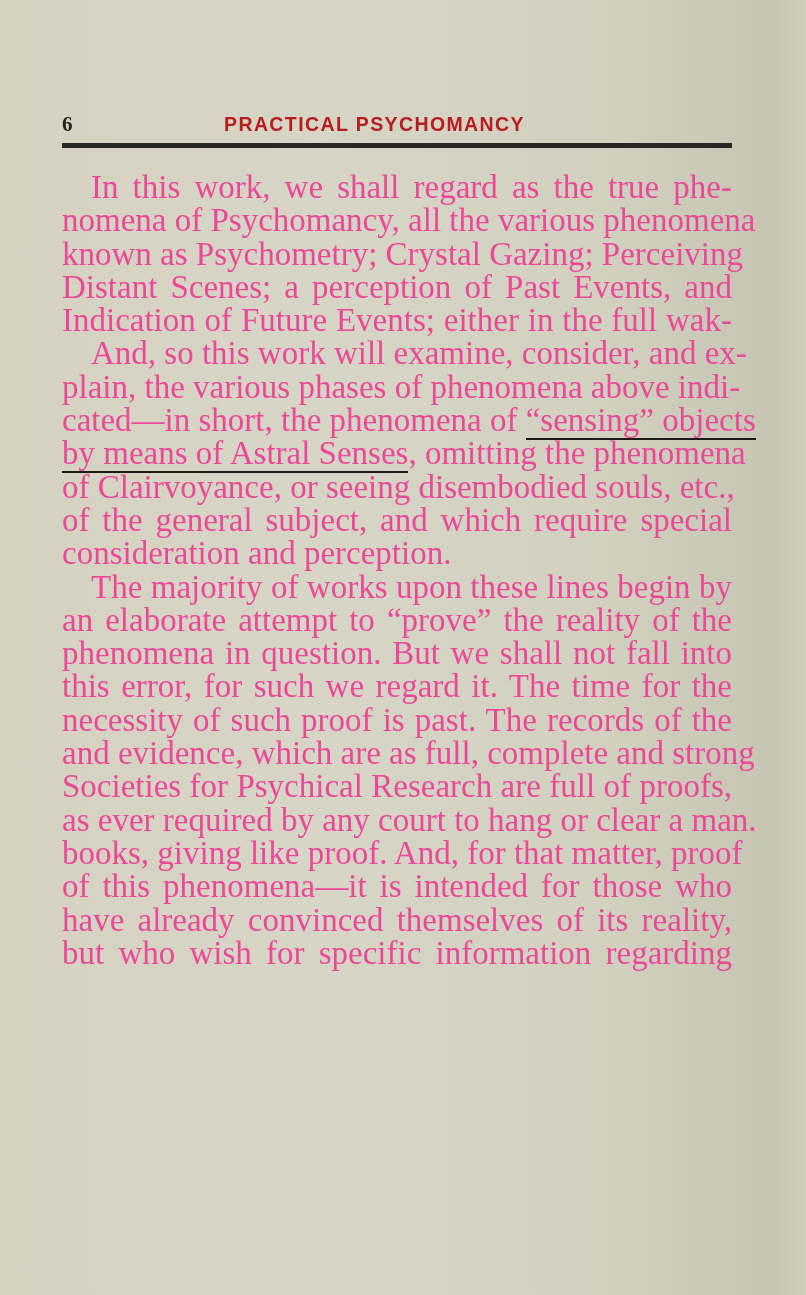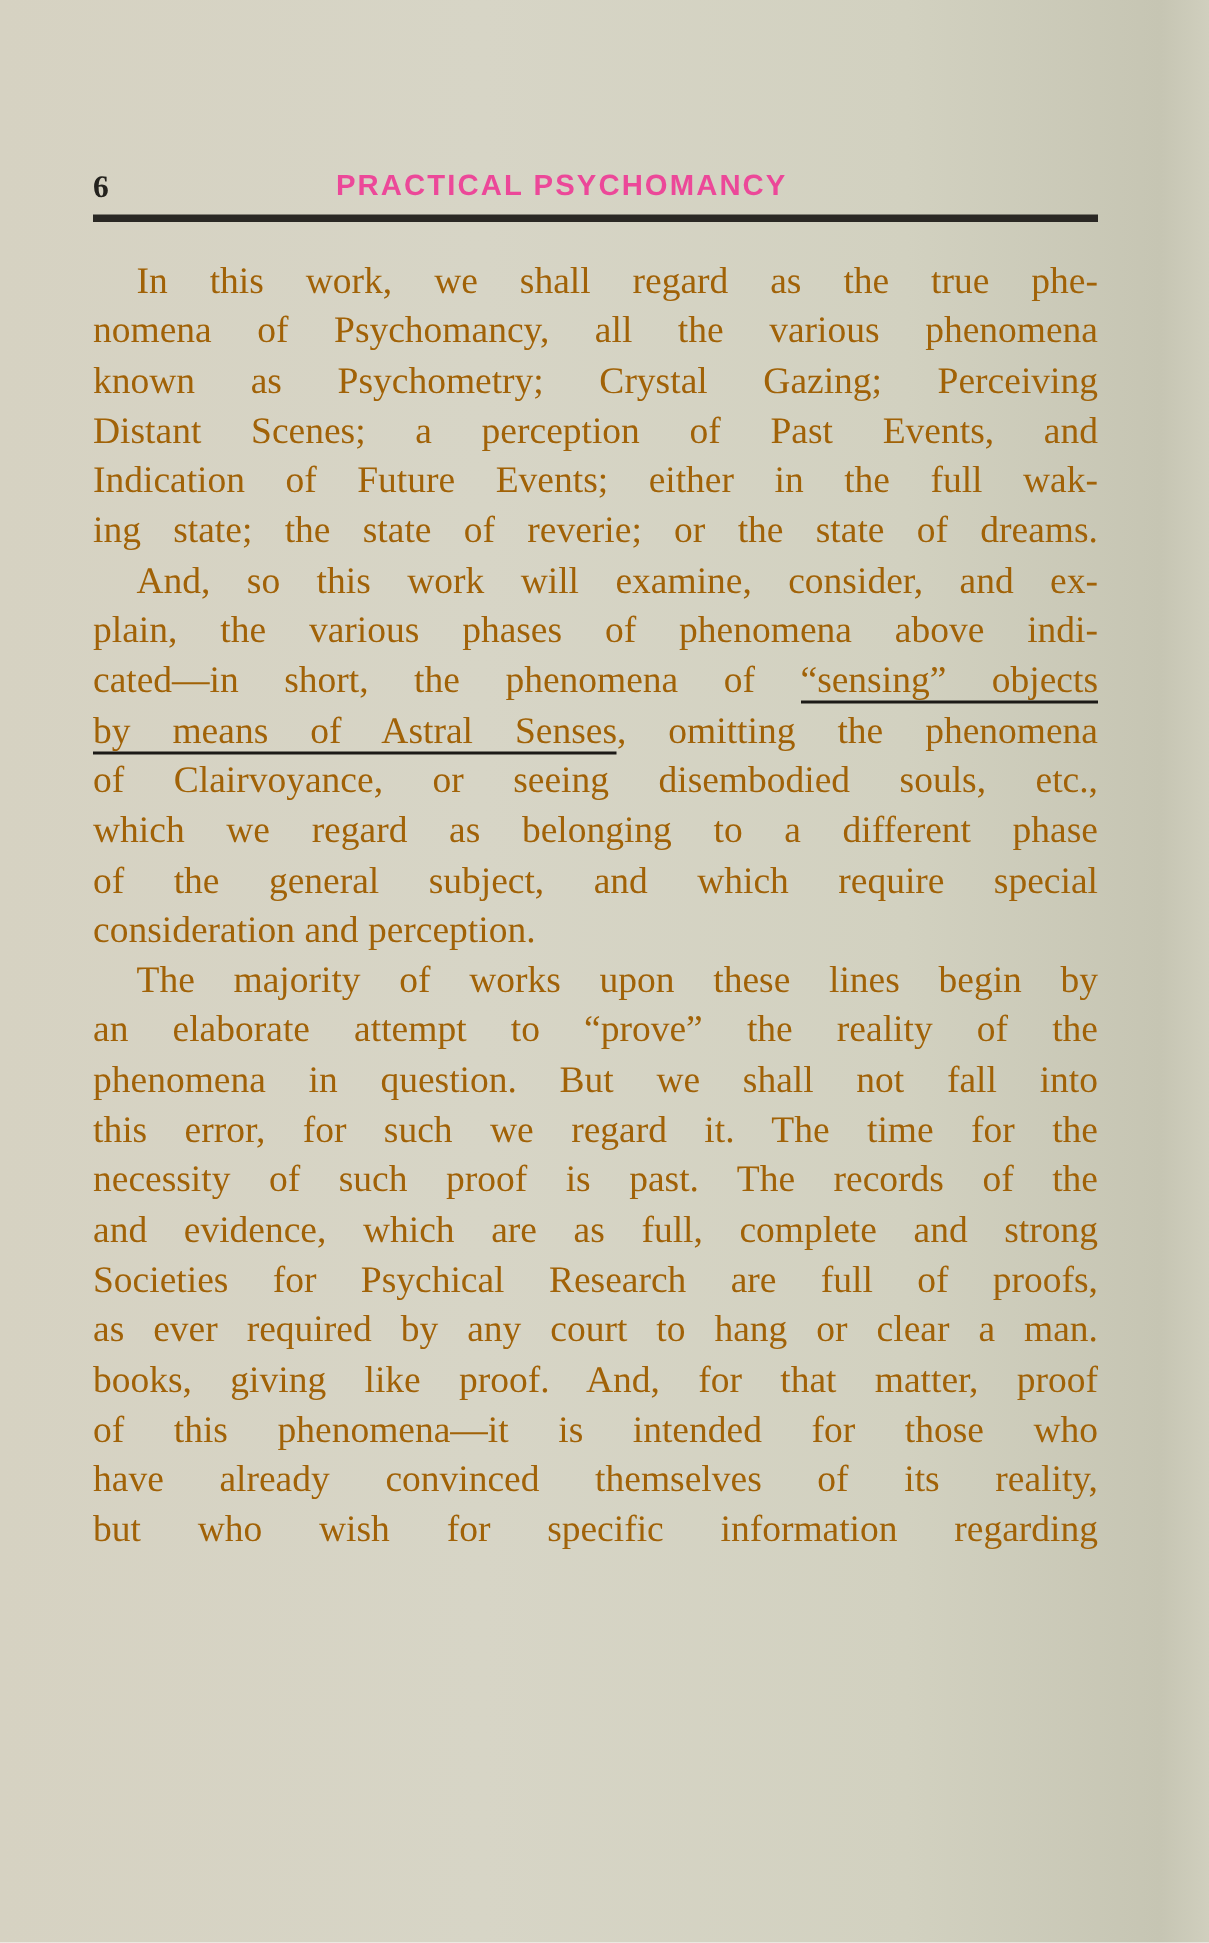--- a/index.html
+++ b/index.html
@@ -17,29 +17,29 @@
     position: relative; height: 28px;
     font-family: "Liberation Sans", "DejaVu Sans", sans-serif;
   }
   .page-number {
     position: absolute; left: 0; top: 0;
     font-family: "Liberation Serif", serif;
     font-size: 21px; font-weight: bold; color: #24221e;
   }
   .running-title {
     position: absolute; left: 162px; top: 1px;
-    font-size: 19.5px; font-weight: bold; letter-spacing: 1.4px; color: #ec4899;
+    font-size: 19.5px; font-weight: bold; letter-spacing: 1.4px; color: #b91c1c;
   }
   .head-rule {
     position: absolute; left: 0; top: 31px; width: 670px; height: 5px;
     background: #2a2824;
   }
   .body-text {
     position: absolute; top: 59px; left: 0; width: 670px;
-    font-size: 25px; line-height: 33.3px; color: #a16207;
+    font-size: 33px; line-height: 33.3px; color: #ec4899;
   }
   .line {
     display: block; white-space: nowrap; text-align: justify; text-align-last: justify;
     height: 33.3px;
   }
   .line.last { text-align-last: left; }
   .line.indent { padding-left: 29px; }
   .ul { border-bottom: 2.5px solid #1c1a17; padding-bottom: 0; }
 </style>
 </head>
@@ -53,30 +53,28 @@
   </div>
 
   <div class="body-text">
 
     <div>
       <span class="line indent">In this work, we shall regard as the true phe-</span>
       <span class="line">nomena of Psychomancy, all the various phenomena</span>
       <span class="line">known as Psychometry; Crystal Gazing; Perceiving</span>
       <span class="line">Distant Scenes; a perception of Past Events, and</span>
       <span class="line">Indication of Future Events; either in the full wak-</span>
-      <span class="line">ing state; the state of reverie; or the state of dreams.</span>
     </div>
 
     <div>
       <span class="line indent">And, so this work will examine, consider, and ex-</span>
       <span class="line">plain, the various phases of phenomena above indi-</span>
       <span class="line"><span>cated—in short, the phenomena of </span><span class="ul">“sensing” objects</span></span>
       <span class="line"><span class="ul">by means of Astral Senses</span><span>, omitting the phenomena</span></span>
       <span class="line">of Clairvoyance, or seeing disembodied souls, etc.,</span>
-      <span class="line">which we regard as belonging to a different phase</span>
       <span class="line">of the general subject, and which require special</span>
       <span class="line last">consideration and perception.</span>
     </div>
 
     <div>
       <span class="line indent">The majority of works upon these lines begin by</span>
       <span class="line">an elaborate attempt to “prove” the reality of the</span>
       <span class="line">phenomena in question.  But we shall not fall into</span>
       <span class="line">this error, for such we regard it. The time for the</span>
       <span class="line">necessity of such proof is past. The records of the</span>

